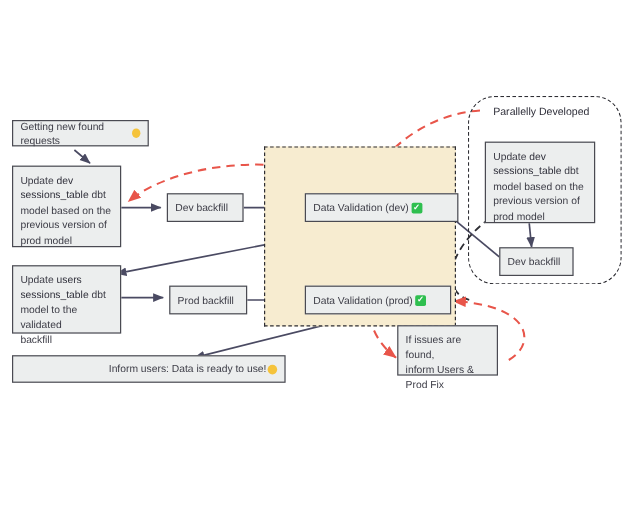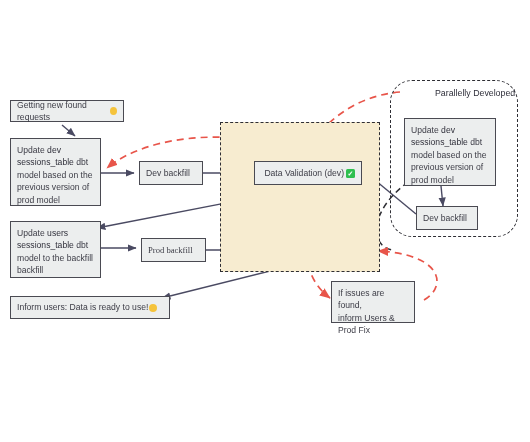--- a/index.html
+++ b/index.html
@@ -61,21 +61,21 @@
   }
   .group-title {
     position: absolute;
     font-size: 8.8px;
     font-weight: bold;
     color: #2f2f3a;
     white-space: nowrap;
     z-index: 4;
   }
   .vtitle { left: 232px; top: 130px; }
-  .ptitle { left: 411px; top: 88px; font-weight: normal; margin-left: 24px; }
+  .ptitle { left: 411px; top: 88px; font-weight: normal; }
 
   
   .emoji-smile {
     display: inline-block;
     width: 8px;
     height: 8px;
     border-radius: 50%;
     background: #f5c33b;
     vertical-align: -1px;
     margin-left: 1px;
@@ -156,53 +156,57 @@
     <b>sessions_table</b><span> dbt</span><br>
     <span>model based on the</span><br>
     <span>previous version of</span><br>
     <span>prod model</span>
   </div>
 
   <div class="node center" style="left:139px; top:161px; width:64px; height:24px;">
     <span>Dev backfill</span>
   </div>
 
-  <div class="node center" style="left:254px; top:161px; width:108px; height:24px;justify-content:flex-end;">
+  <div class="node center" style="left:254px; top:161px; width:128px; height:24px;">
     <span>Data Validation (dev)</span>
       <span class="emoji-check">✓</span>
   </div>
 
   <div class="node" style="left:404px; top:118px; width:92px; height:68px;">
     <span>Update </span><b>dev</b><br>
     <b>sessions_table</b><span> dbt</span><br>
     <span>model based on the</span><br>
     <span>previous version of</span><br>
     <span>prod model</span>
   </div>
 
   <div class="node center" style="left:416px; top:206px; width:62px; height:24px;">
     <span>Dev backfill</span>
   </div>
 
   <div class="node" style="left:10px; top:221px; width:91px; height:57px;">
     <span>Update </span><b>users</b><br>
     <b>sessions_table</b><span> dbt</span><br>
-    <span>model to the backfill</span><br>
+    <span>model to the validated</span><br>
     <span>backfill</span>
   </div>
 
-  <div class="node center" style="left:141px; top:238px; width:65px; height:24px;font-family:Liberation Serif, serif;">
+  <div class="node center" style="left:141px; top:238px; width:65px; height:24px;">
     <span>Prod backfill</span>
   </div>
 
-
-  <div class="node center" style="left:10px; top:296px; width:160px; height:23px;">
+  <div class="node center" style="left:254px; top:238px; width:122px; height:24px;">
+    <span>Data Validation (prod)</span>
+      <span class="emoji-check">✓</span>
+  </div>
+
+  <div class="node center" style="left:10px; top:296px; width:228px; height:23px;justify-content:flex-end;">
     <span>Inform users: Data is ready to use!</span>
       <span class="emoji-smile"></span>
   </div>
 
-  <div class="node" style="left:331px; top:281px; width:84px; height:42px;">
+  <div class="node" style="left:331px; top:271px; width:84px; height:42px;">
     <span>If issues are found,</span><br>
     <span>inform Users &amp;</span><br>
     <span>Prod Fix</span>
   </div>
 
 </div>
 
 </body></html>

